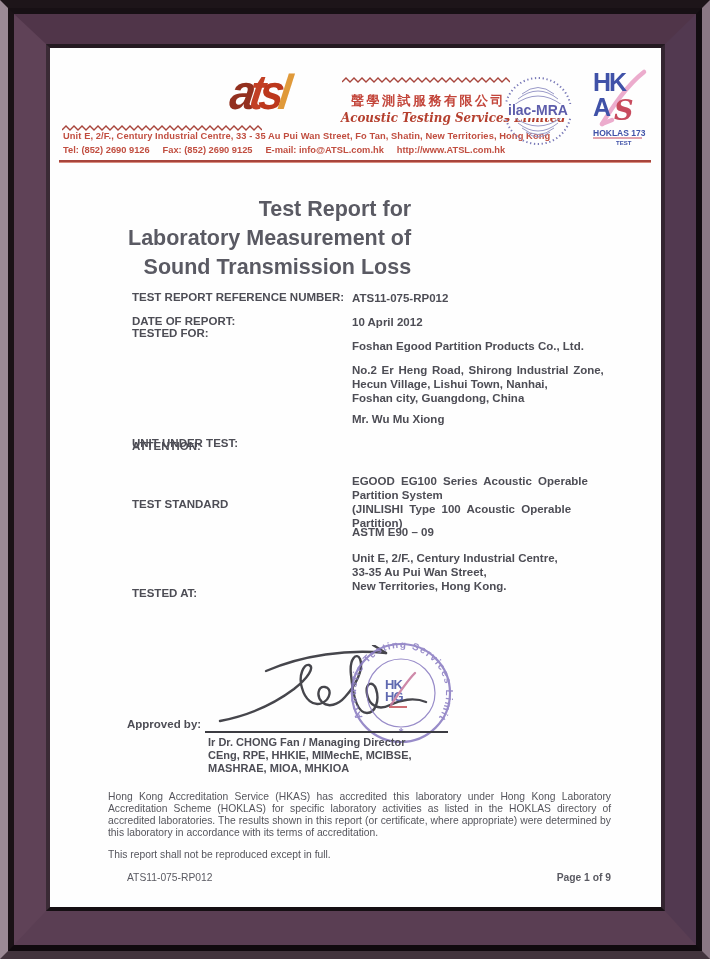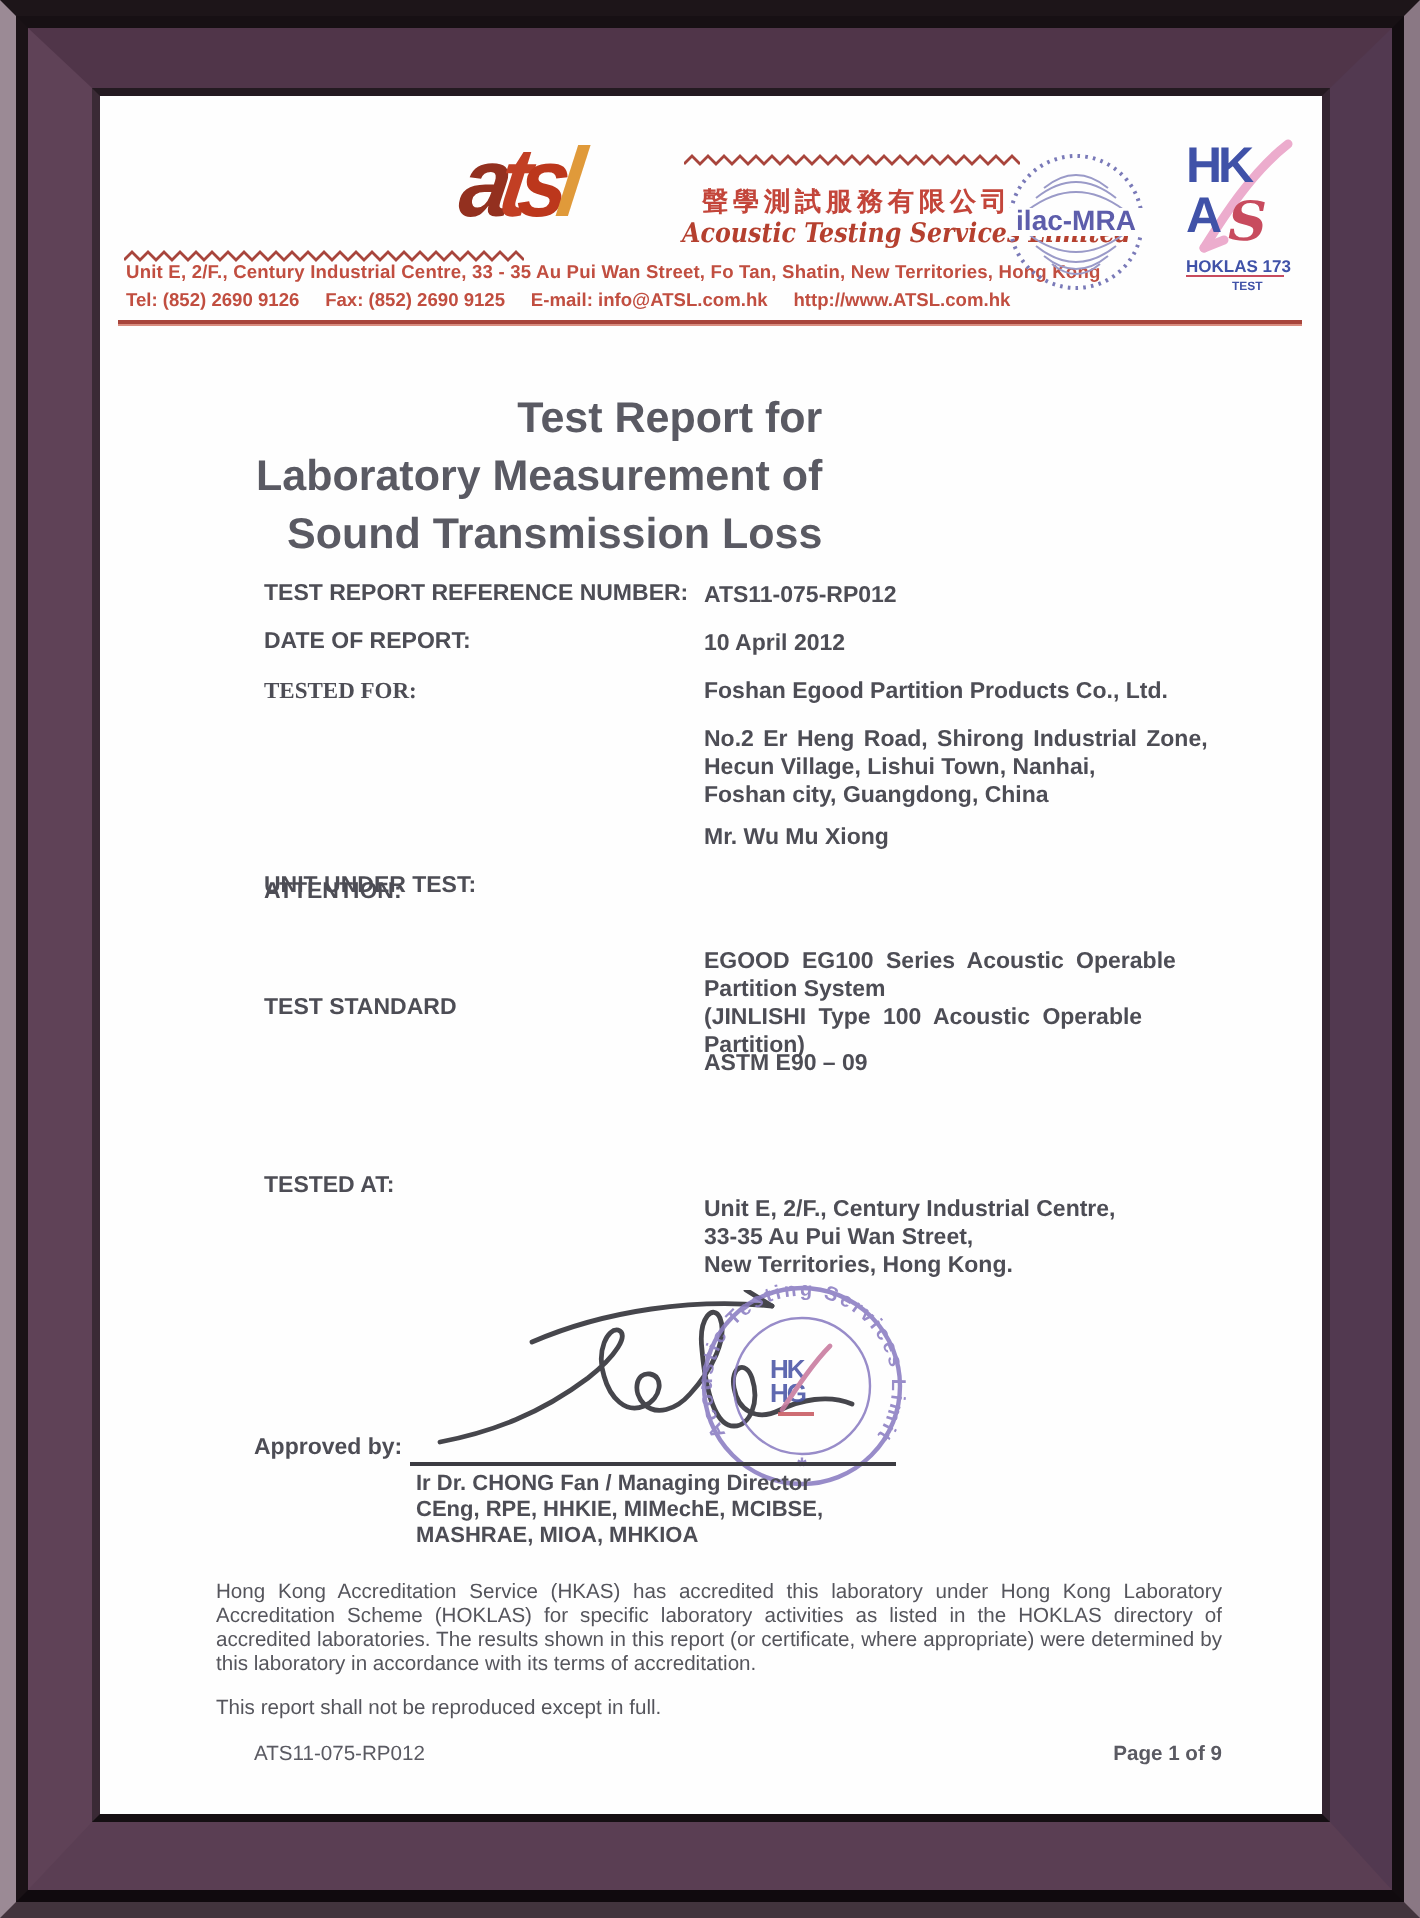--- a/index.html
+++ b/index.html
@@ -118,21 +118,21 @@
     <div>Laboratory Measurement of</div>
     <div>Sound Transmission Loss</div>
   </div>
 
   <div class="abs lbl" style="top:243px;">TEST REPORT REFERENCE NUMBER:</div>
   <div class="abs val" style="top:243px;">ATS11-075-RP012</div>
 
   <div class="abs lbl" style="top:267px;">DATE OF REPORT:</div>
   <div class="abs val" style="top:267px;">10 April 2012</div>
 
-  <div class="abs lbl" style="top:292px;font-family:Liberation Serif, serif;">TESTED FOR:</div>
+  <div class="abs lbl" style="top:279px;">TESTED FOR:</div>
   <div class="abs val" style="top:291px;">Foshan Egood Partition Products Co., Ltd.</div>
   <div class="abs val" style="top:315px;">
     <div class="ws1">No.2 Er Heng Road, Shirong Industrial Zone,</div>
     <div>Hecun Village, Lishui Town, Nanhai,</div>
     <div>Foshan city, Guangdong, China</div>
   </div>
 
   <div class="abs lbl" style="top:364px;margin-top:28px;">ATTENTION:</div>
   <div class="abs val" style="top:364px;">Mr. Wu Mu Xiong</div>
 
@@ -141,21 +141,21 @@
     <div class="ws3">EGOOD EG100 Series Acoustic Operable</div>
     <div>Partition System</div>
     <div class="ws3">(JINLISHI Type 100 Acoustic Operable</div>
     <div>Partition)</div>
   </div>
 
   <div class="abs lbl" style="top:450px;">TEST STANDARD</div>
   <div class="abs val" style="top:477px;">ASTM E90 – 09</div>
 
   <div class="abs lbl" style="top:503px;margin-top:36px;">TESTED AT:</div>
-  <div class="abs val" style="top:503px;margin-top:47px;">
+  <div class="abs val" style="top:503px;">
     <div>Unit E, 2/F., Century Industrial Centre,</div>
     <div>33-35 Au Pui Wan Street,</div>
     <div>New Territories, Hong Kong.</div>
   </div>
 
   <svg class="abs signature" width="220" height="90" viewBox="0 0 220 90">
     <g fill="none" stroke="#46464c" stroke-width="2.4" stroke-linecap="round">
       <path d="M 48,26 C 85,10 130,4 168,8"></path>
       <path d="M 168,8 l -13,-8"></path>
       <path d="M 2,76 C 28,71 52,62 76,44 C 90,33 97,22 91,20 C 86,19 80,30 84,43 C 87,54 95,62 104,58 C 113,54 114,43 107,42 C 100,41 98,51 104,57 C 110,63 120,60 127,52 C 138,40 146,24 142,14 C 139,7 131,13 133,30 C 135,52 140,68 149,68 C 157,68 162,56 158,44 C 155,35 147,38 149,49 C 151,60 160,66 172,60 C 182,55 196,52 208,57"></path>

